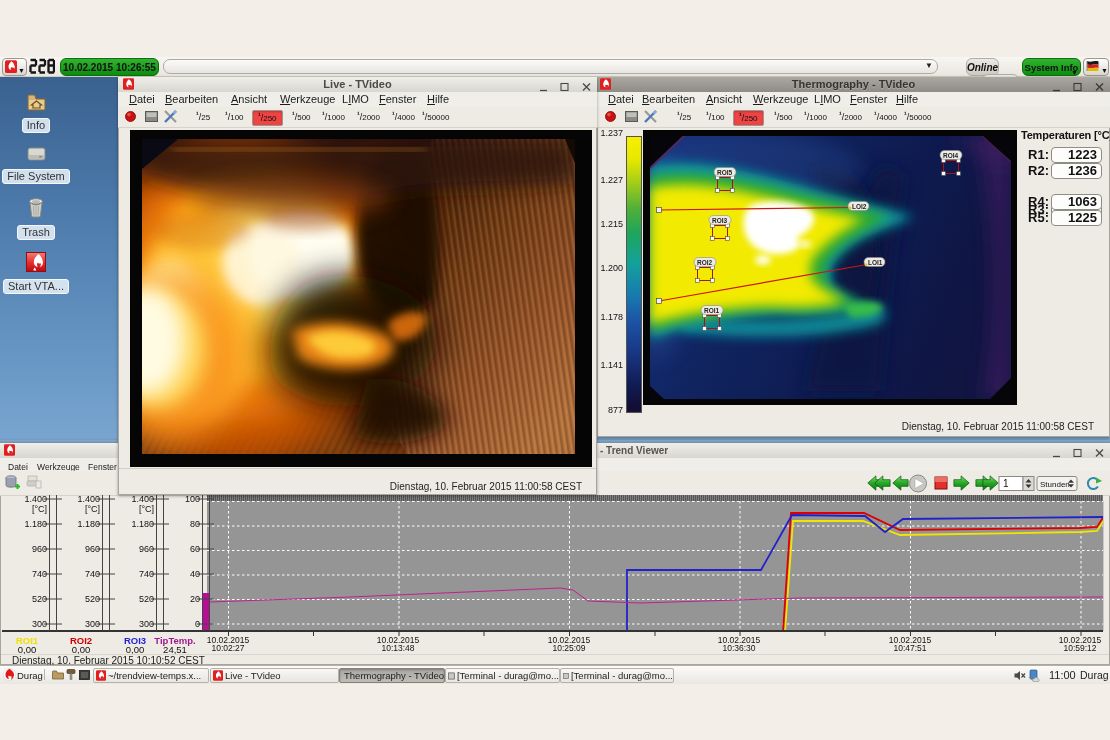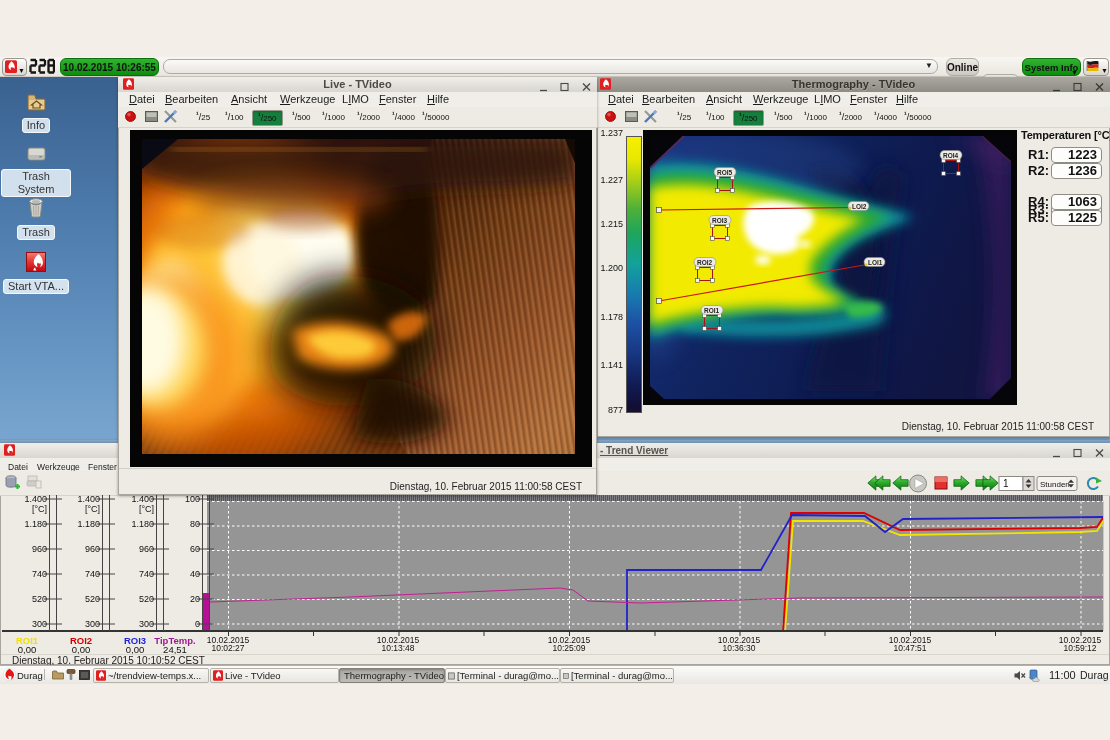--- a/index.html
+++ b/index.html
@@ -26,21 +26,21 @@
   .tbar.dark .ttext{color:#35342f;text-shadow:0 1px 0 rgba(255,255,255,.25);}
   .menubar{position:absolute;left:0;width:100%;height:15px;font-size:11px;color:#1c1c1c;
            background:#f0eee8;border-bottom:1px solid #d6d3cb;}
   .menubar span{margin:0;padding:1px 0;display:inline-block;}
   .menubar u{text-decoration:underline;}
   .toolbar{position:absolute;left:0;width:100%;height:20px;background:#edebe4;border-bottom:1px solid #d6d3cb;}
   .frac{position:absolute;top:3px;font-size:9px;color:#111;}
   .frac b{font-weight:bold;font-size:8px;vertical-align:3px;}
   .frac sub{vertical-align:baseline;font-size:8px;}
   .frac{white-space:nowrap;text-align:center;}
-  .fracbox{border:1px solid #9a978f;background:#15803d;border-radius:2px;box-shadow:inset 0 1px 2px rgba(0,0,0,.2);}
+  .fracbox{border:1px solid #9a978f;background:#ef4444;border-radius:2px;box-shadow:inset 0 1px 2px rgba(0,0,0,.2);}
   .statusline{position:absolute;font-size:10px;color:#222;}
   .tbtn{position:absolute;top:2px;height:13px;border:1px solid #b5b2aa;border-radius:2px;
         background:linear-gradient(#f8f7f4,#e8e6e1);font-size:9.5px;color:#222;
         display:flex;align-items:center;gap:2px;padding-left:2px;overflow:hidden;white-space:nowrap;}
   .tbtn.active{background:linear-gradient(#a9a7a1,#bfbdb7);border-color:#84817a;box-shadow:inset 0 1px 2px rgba(0,0,0,.25);}
   .ptick{position:absolute;left:0;width:26px;text-align:right;font-size:9px;color:#111;transform:translateY(-50%);}
   .trow{position:absolute;left:424px;width:80px;height:15px;}
   .trow span{position:absolute;right:52px;top:0;font-size:13px;font-weight:bold;color:#111;}
   .trow .tval{position:absolute;left:30px;top:0;width:45px;height:14px;border:1px solid #8f8c84;border-radius:4px;
       background:#fdfdfb;font-size:13px;font-weight:bold;color:#111;text-align:right;padding-right:4px;line-height:14px;}
@@ -59,21 +59,21 @@
         <path d="M9.5 7 L4.5 11 L6 11 L6 14 L13 14 L13 11 L14.5 11 Z" fill="none" stroke="#6a5020" stroke-width="1.2"></path>
       </svg><br>
       <span class="dlabel">Info</span>
     </div>
     <div class="dicon" style="left:1px;top:71px;">
       <svg width="19" height="15" viewBox="0 0 19 15">
         <path d="M3 1 L16 1 Q18 1 18 3 L18 11 Q18 13 16 13 L3 13 Q1 13 1 11 L1 3 Q1 1 3 1 Z" fill="#d8d8d4" stroke="#86867e" stroke-width="1"></path>
         <path d="M2 8 L17 8 L17 11 Q17 12 16 12 L3 12 Q2 12 2 11 Z" fill="#bdbdb7"></path>
         <rect x="12" y="9" width="3" height="1.6" rx="0.8" fill="#888880"></rect>
       </svg><br>
-      <span class="dlabel">Trash System</span>
+      <span class="dlabel">File System</span>
     </div>
     <div class="dicon" style="left:1px;top:122px;">
       <svg width="18" height="20" viewBox="0 0 18 20">
         <ellipse cx="9" cy="3.4" rx="6.4" ry="2.6" fill="#e8e8e4" stroke="#8a8a82" stroke-width="1"></ellipse>
         <path d="M3 4.5 L4.6 18 Q4.8 19 6 19 L12 19 Q13.2 19 13.4 18 L15 4.5 Q12 7 9 7 Q6 7 3 4.5 Z" fill="#cfcfc9" stroke="#8a8a82" stroke-width="1"></path>
         <path d="M6.5 8 L6.9 17.5 M9 8.2 L9 17.6 M11.5 8 L11.1 17.5" stroke="#a9a9a1" stroke-width="1" fill="none"></path>
         <ellipse cx="9" cy="3.4" rx="4.2" ry="1.5" fill="#b9b9b3"></ellipse>
       </svg><br>
       <span class="dlabel">Trash</span>
     </div>
@@ -105,42 +105,42 @@
       <g stroke="#151515" stroke-width="2.3" fill="none" stroke-linecap="butt">
         <path d="M1.5 2 L7 2 M7 2 L7 7.5 M1.5 7.5 L7 7.5 M1.5 7.5 L1.5 14 M1.5 14.5 L7 14.5"></path>
         <path d="M10.5 2 L16 2 M16 2 L16 7.5 M10.5 7.5 L16 7.5 M10.5 7.5 L10.5 14 M10.5 14.5 L16 14.5"></path>
         <path d="M19.5 2 L25 2 M19.5 2 L19.5 14.5 M25 2 L25 14.5 M19.5 7.5 L25 7.5 M19.5 14.5 L25 14.5"></path>
       </g>
     </svg>
     <div class="pill" style="left:60px;top:1px;width:97px;height:16px;background:linear-gradient(#31b331,#0d8c0d);border:1px solid #0a700a;font-size:10px;">10.02.2015 10:26:55</div>
     <div style="position:absolute;left:163px;top:2px;width:773px;height:13px;border:1px solid #aeaba4;border-radius:7px;background:linear-gradient(#fbfaf8,#e8e6e1);">
       <span style="position:absolute;right:4px;top:1px;font-size:8px;color:#222;">▼</span>
     </div>
-    <div class="pill" style="left:946px;top:1px;width:31px;height:16px;background:linear-gradient(#eceae5,#ccc9c2);border:1px solid #b0ada6;font-size:10px;">Online</div>
+    <div class="pill" style="left:966px;top:1px;width:31px;height:16px;background:linear-gradient(#eceae5,#ccc9c2);border:1px solid #b0ada6;font-size:10px;font-style:italic;">Online</div>
     <div class="pill" style="left:982px;top:17px;width:35px;height:16px;background:linear-gradient(#eceae5,#ccc9c2);border:1px solid #b0ada6;font-size:10px;">20.3 °C</div>
     <div class="pill" style="left:1022px;top:1px;width:57px;height:16px;background:linear-gradient(#31b331,#0d8c0d);border:1px solid #0a700a;font-size:9.5px;white-space:nowrap;">System Info<span style="position:absolute;right:2px;bottom:-1px;font-size:7px;">▼</span></div>
     <div style="position:absolute;left:1083px;top:1px;width:24px;height:16px;border:1px solid #9a978f;border-radius:4px;background:linear-gradient(#ffffff,#d8d5cf);">
       <svg width="13" height="10" viewBox="0 0 13 10" style="position:absolute;left:2px;top:2px;">
         <path d="M1,0 C5,2 9,-1 12.5,0.5 L12.5,3.8 C9,2.3 5,5.3 1,3.3 Z" fill="#1a1a1a"></path>
         <path d="M1,3.3 C5,5.3 9,2.3 12.5,3.8 L12.5,7.1 C9,5.6 5,8.6 1,6.6 Z" fill="#d02020"></path>
         <path d="M1,6.6 C5,8.6 9,5.6 12.5,7.1 L12.5,10.4 C9,8.9 5,11.9 1,9.9 Z" fill="#e8b800"></path>
         <rect x="0.5" y="0" width="1" height="10" fill="#888"></rect>
       </svg>
       <span style="position:absolute;right:0px;bottom:1px;font-size:7px;color:#111;">▼</span>
     </div>
   </div>
   <div id="trendwin" class="win" style="left:0;top:440px;width:1110px;height:225px;">
     <div style="position:absolute;left:0;top:0;width:1110px;height:3px;background:linear-gradient(#89a8c6,#6f8fb0);"></div>
     <div class="tbar" style="top:3px;">
       <svg width="11" height="12" viewBox="0 0 16 17" style="position:absolute;left:4px;top:1px;">
           <rect x="0" y="0" width="16" height="17" rx="2" fill="#e02020"></rect>
           <path d="M8.5 1.5 C6 4 4.5 6.5 4.7 9.2 C4.9 11.5 6.3 13 8.3 13.3 C7.2 11.8 7.4 10.2 8.3 9.1 C8.8 10.2 10 10.5 10.6 9.6 C11.5 10.8 11.2 12.4 9.9 13.5 C12.1 13 13.3 10.9 12.9 8.5 C12.5 5.5 11 3.3 8.5 1.5 Z" fill="#fff"></path>
           <circle cx="10.8" cy="11.8" r="1.6" fill="#e02020"></circle>
         </svg>
-      <div style="position:absolute;left:600px;top:2px;font-size:10px;font-weight:bold;color:#55534b;text-decoration:underline;">- Trend Viewer</div>
+      <div style="position:absolute;left:600px;top:2px;font-size:10px;font-weight:bold;color:#55534b;">- Trend Viewer</div>
       <div style="position:absolute;right:6px;top:2px;width:52px;height:11px;">
         <svg width="52" height="11" viewBox="0 0 52 11">
             <g stroke="#4a4a44" stroke-width="1.3" fill="none">
         <path d="M1 8.5 L8 8.5"></path>
               <rect x="22" y="1.5" width="7" height="7" stroke-width="1.1"></rect>
               <path d="M44 1.5 L51 8.5 M51 1.5 L44 8.5"></path>
             </g>
           </svg>
       </div>
     </div>

